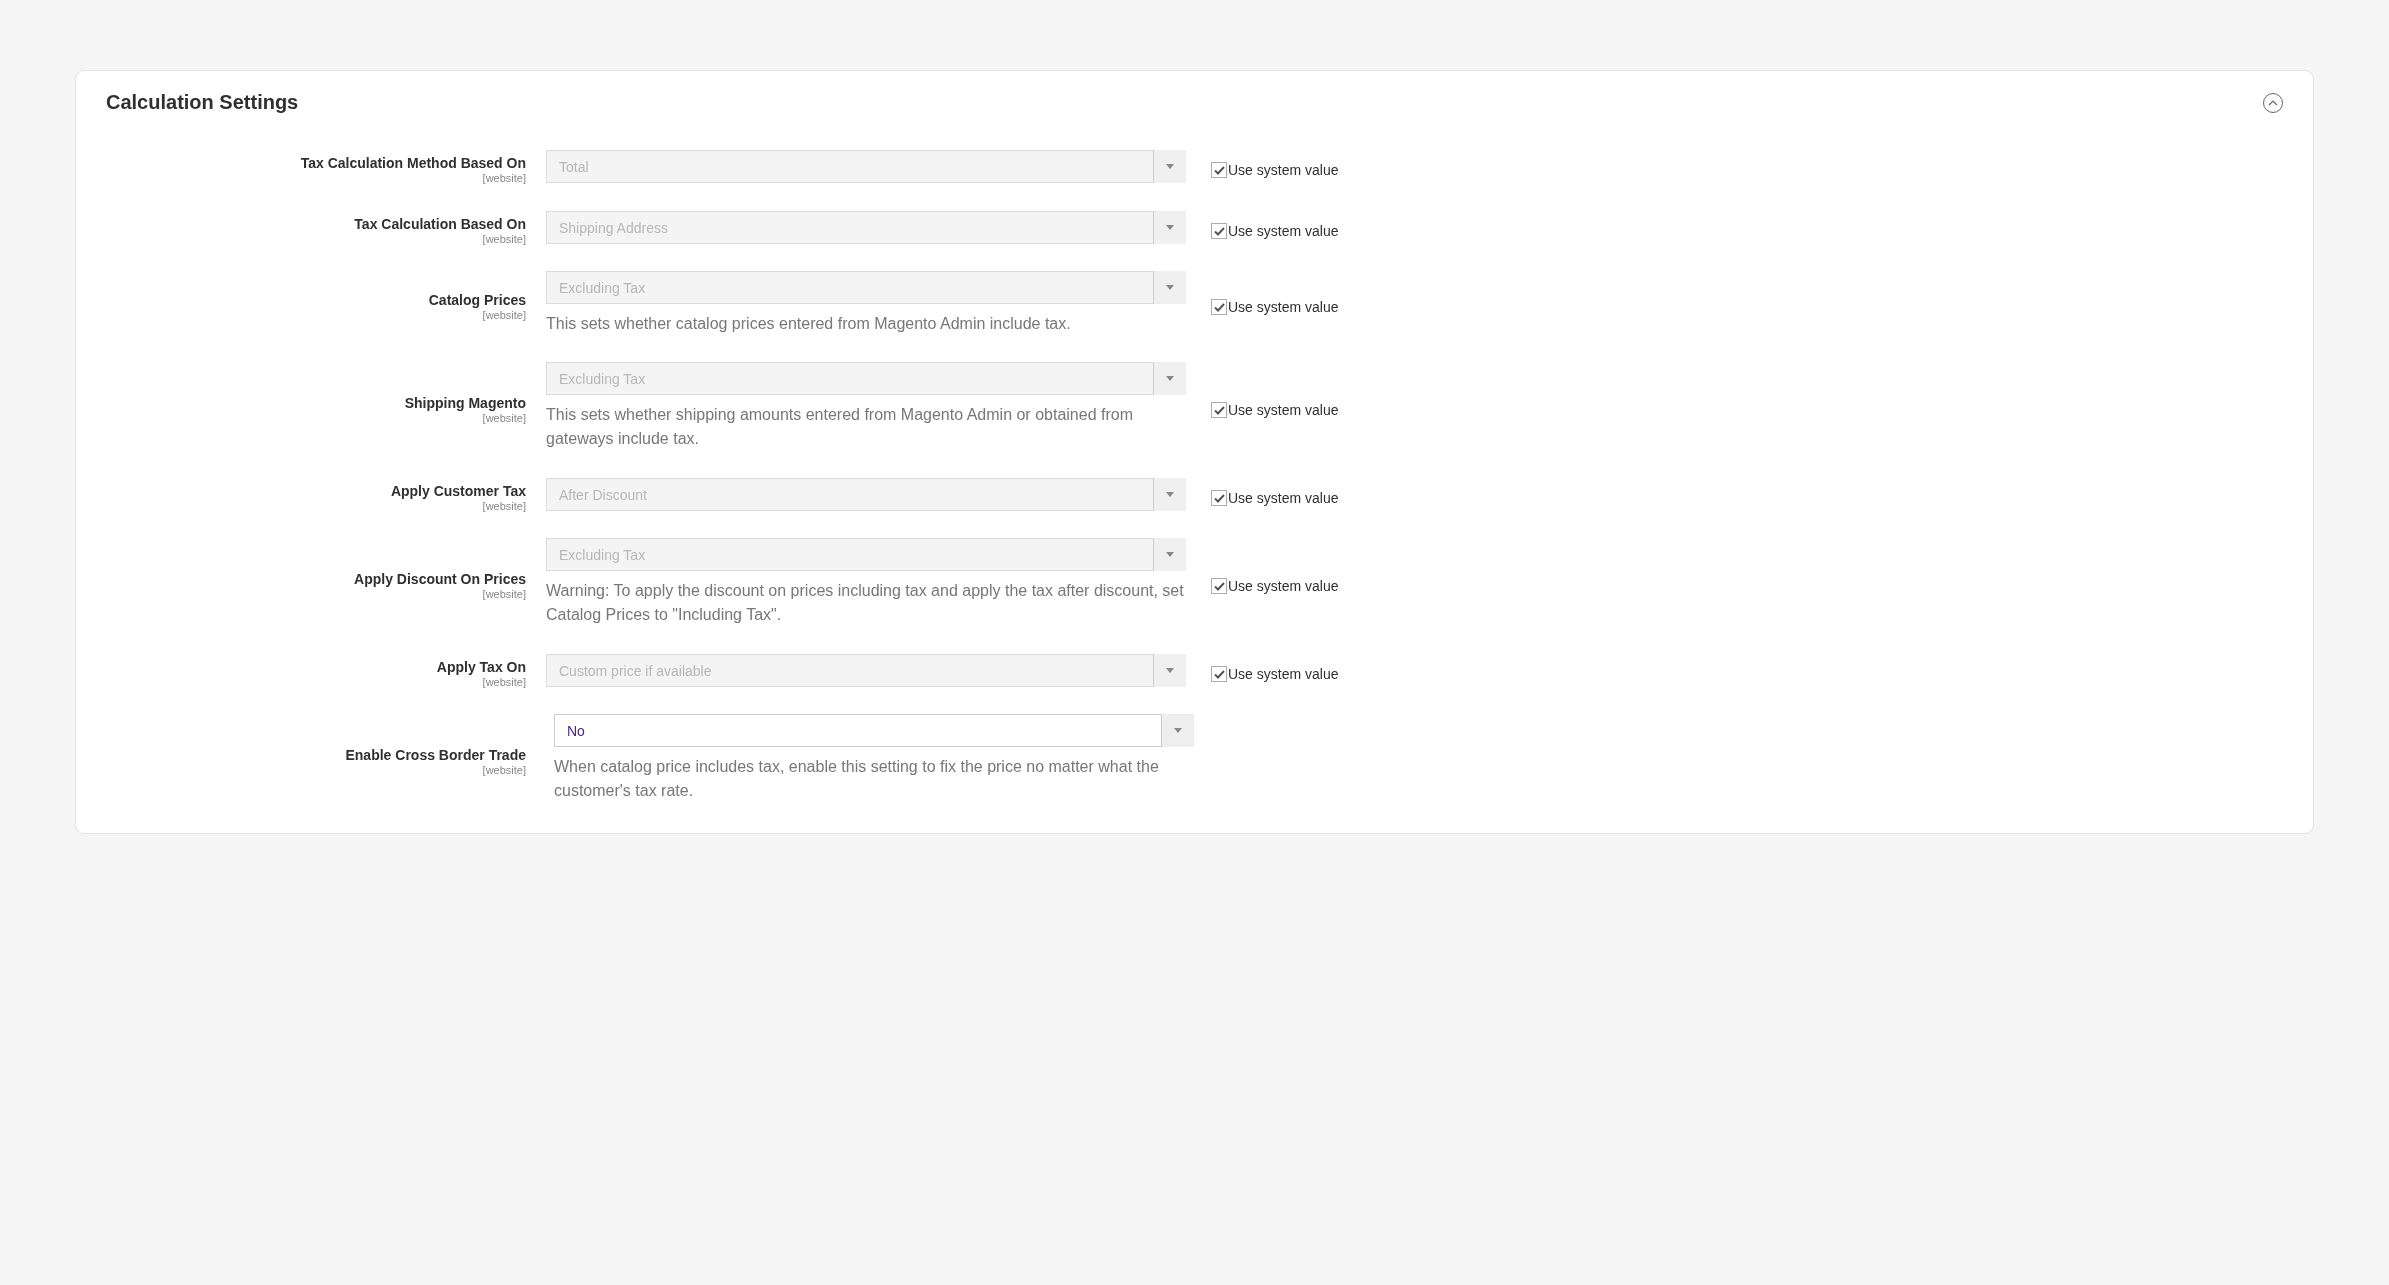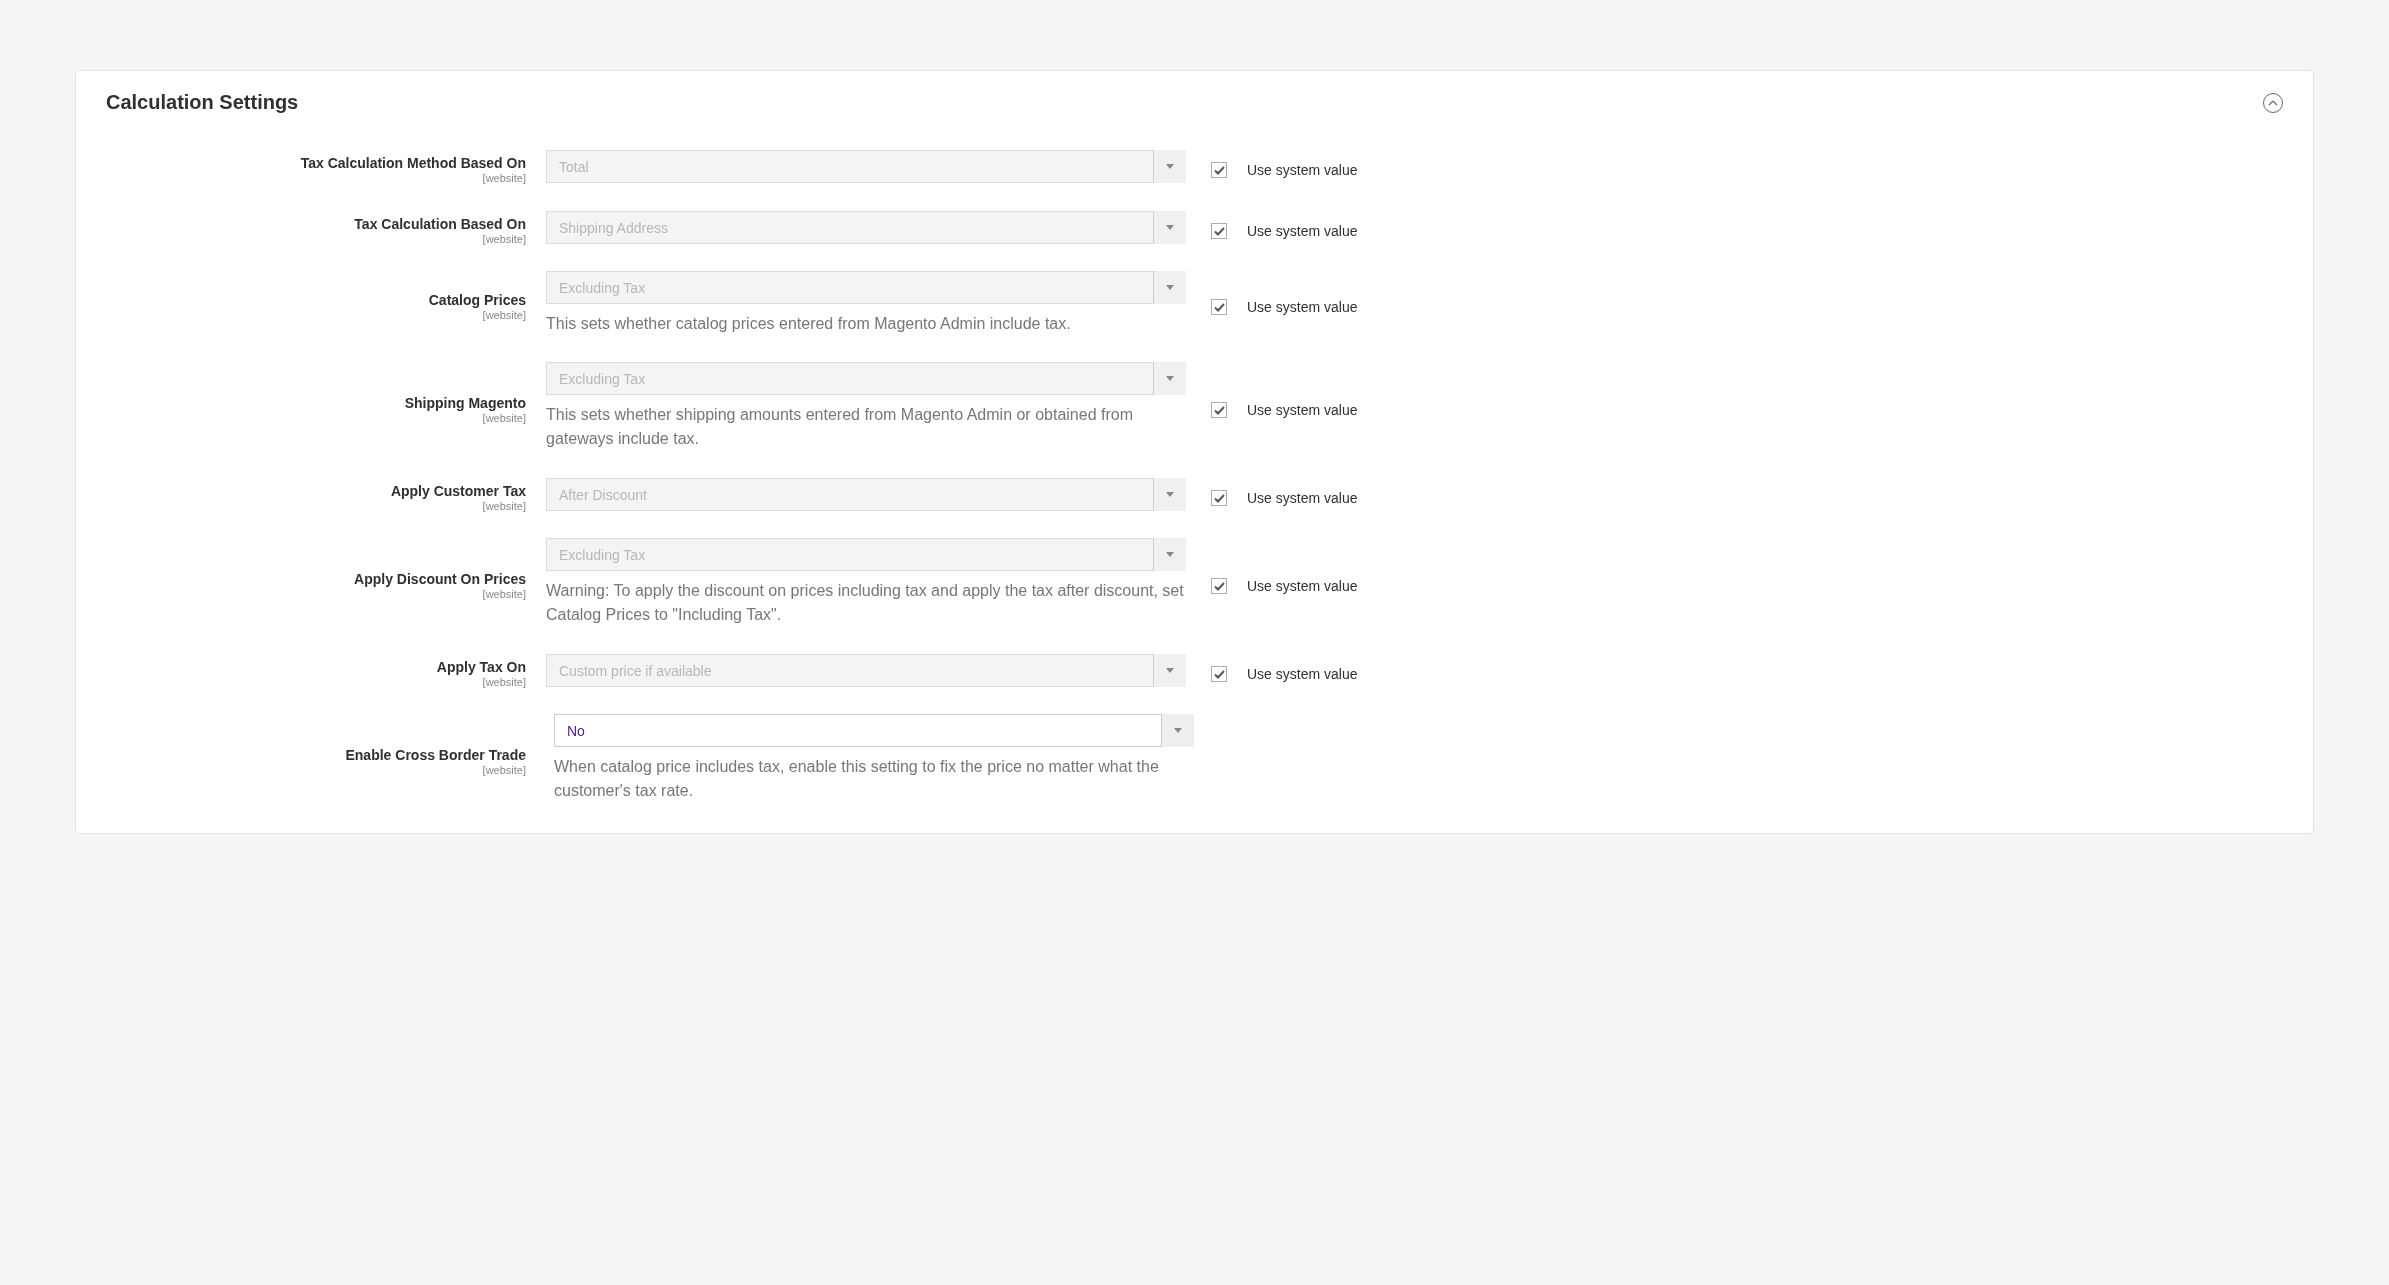--- a/index.html
+++ b/index.html
@@ -10,21 +10,21 @@
     body {
       background: #f5f5f5;
       font-family: 'Helvetica Neue', Helvetica, Arial, sans-serif;
       font-size: 14px;
       color: #303030;
       padding: 70px 75px;
     }
     .panel {
       background: #fff;
       border: 1px solid #e3e3e3;
-      border-radius: 4px;
+      border-radius: 9px;
       padding: 20px 30px 30px 30px;
       position: relative;
     }
     .panel-header {
       display: flex;
       justify-content: space-between;
       align-items: center;
       margin-bottom: 35px;
     }
     .panel-title {
@@ -123,21 +123,21 @@
       font-size: 16px;
       color: #777;
       margin-top: 8px;
       line-height: 1.5;
     }
     .field-checkbox-col {
       padding-left: 25px;
       padding-top: 7px;
       display: flex;
       align-items: center;
-      gap: 20px;
+      gap: 1px;
     }
     .checkbox {
       width: 16px;
       height: 16px;
       border: 1px solid #adadad;
       background: #fff;
       display: inline-flex;
       align-items: center;
       justify-content: center;
       cursor: pointer;

